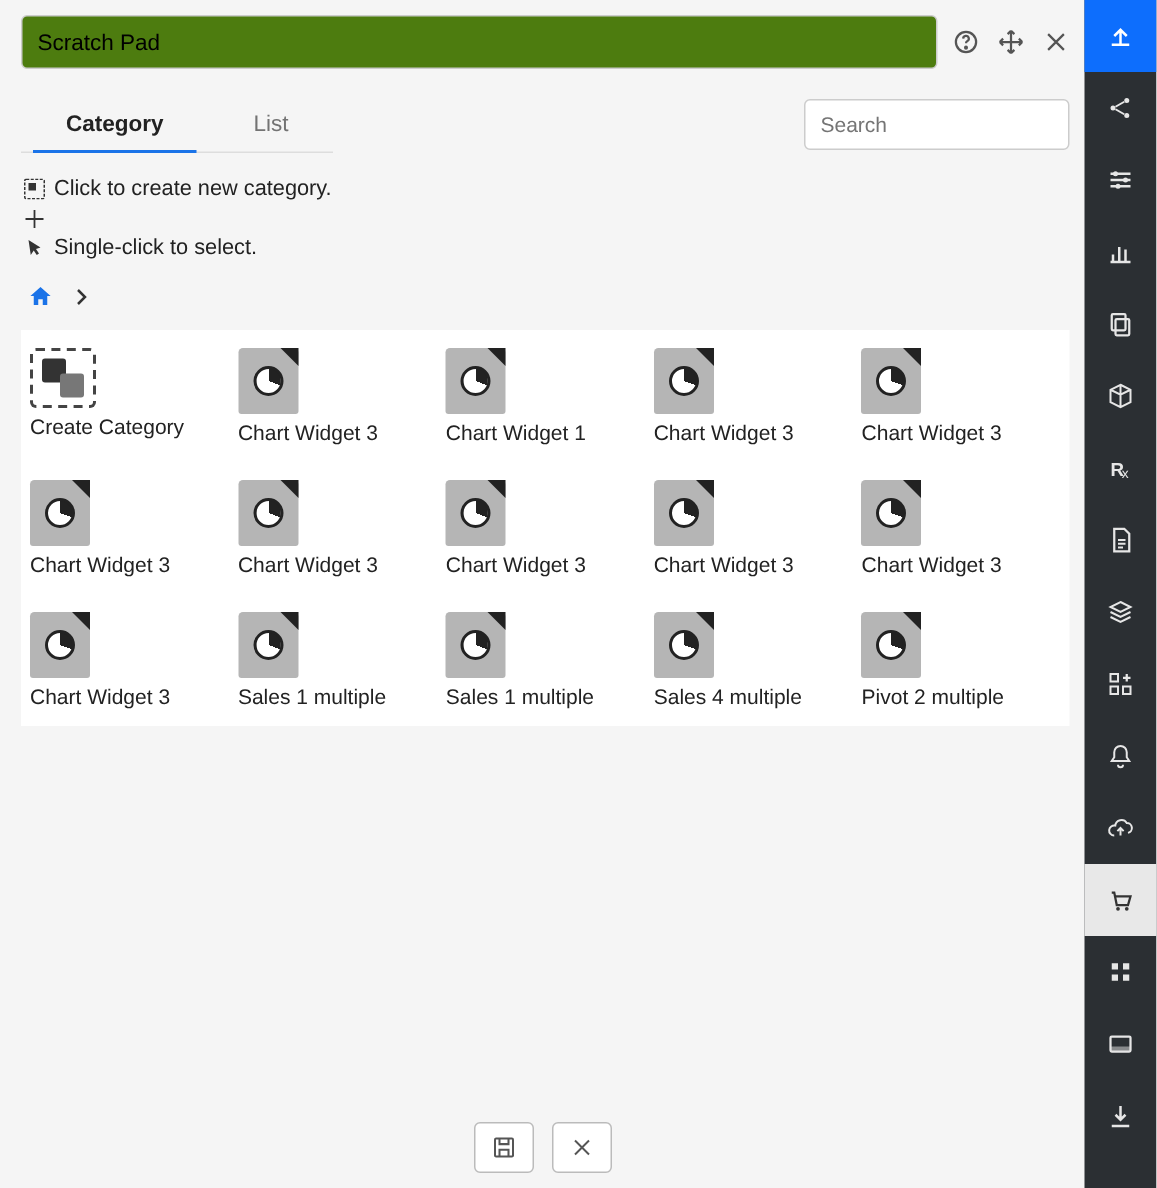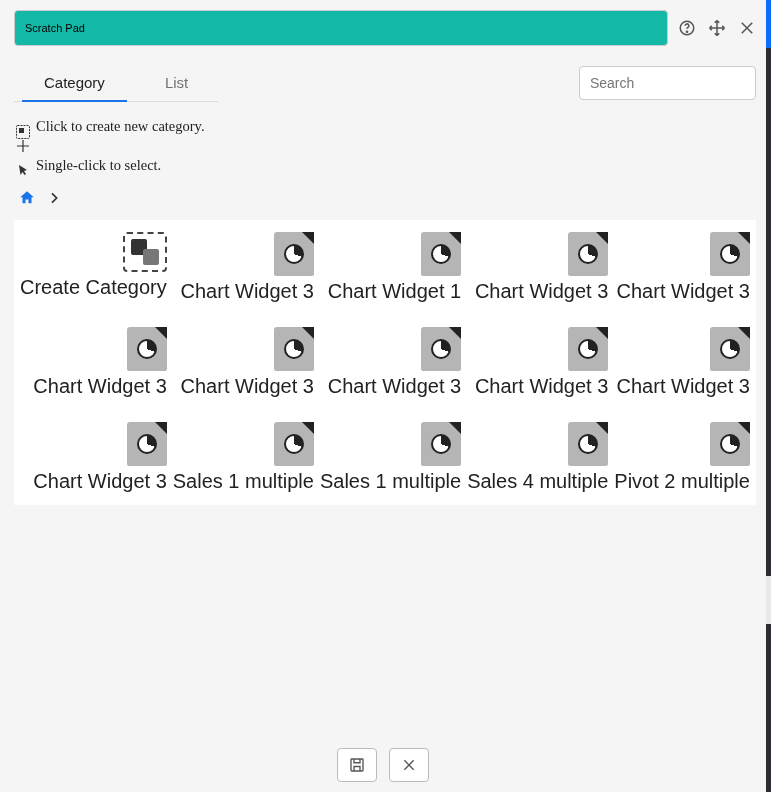--- a/index.html
+++ b/index.html
@@ -24,22 +24,22 @@
     align-items: center;
     gap: 10px;
     margin-bottom: 18px;
   }
   .title-input {
     flex: 1;
     height: 36px;
     border: 1px solid #ccc;
     border-radius: 4px;
     padding: 0 10px;
-    font-size: 11px;
-    background: #14b8a6;
+    font-size: 15px;
+    background: #4d7c0f;
   }
   .title-actions {
     display: flex;
     gap: 12px;
     align-items: center;
     color: #555;
   }
   .title-actions span { cursor: pointer; display:inline-flex; }
   .tab-row {
     display: flex;
@@ -53,21 +53,21 @@
   }
   .tab {
     padding: 10px 30px;
     font-size: 15px;
     color: #737373;
     cursor: pointer;
     position: relative;
   }
   .tab.active {
     color: #222;
-    font-weight: 400;
+    font-weight: 700;
   }
   .tab.active::after {
     content:"";
     position:absolute;
     left:8px; right:8px; bottom:-1px;
     height:2px; background:#1a73e8;
   }
   .search-input {
     width: 177px;
     height: 34px;
@@ -77,24 +77,23 @@
     font-size: 14px;
     background:#fff;
   }
   .hints {
     padding: 8px 2px 8px 2px;
     font-size: 14.5px;
     color: #222;
   }
   .hint-line {
     display:flex;
-    align-items:flex-end;
+    align-items:center;
     gap:6px;
     line-height:1.7;
-    font-family:Liberation Serif, serif;
   }
   .hint-icon {
     width:14px; height:14px;
     display:inline-flex; align-items:center; justify-content:center;
   }
   .breadcrumb {
     display:flex;
     align-items:center;
     gap:10px;
     padding: 4px 4px 8px 4px;
@@ -105,23 +104,23 @@
   .grid-area {
     background:#fff;
     padding:12px 6px;
     display:grid;
     grid-template-columns: repeat(5, 1fr);
     gap: 24px 6px;
   }
   .grid-item {
     display:flex;
     flex-direction:column;
-    align-items:flex-end;
+    align-items:flex-start;
     cursor:pointer;
-    font-size:20px;
+    font-size:14px;
     color:#222;
   }
   .grid-label { margin-top:4px; text-align:center; white-space:nowrap; }
   .file-icon {
     width:40px; height:44px;
     background:#b5b5b5;
     border-radius:3px 3px 2px 2px;
     position:relative;
     display:flex; align-items:center; justify-content:center;
   }

